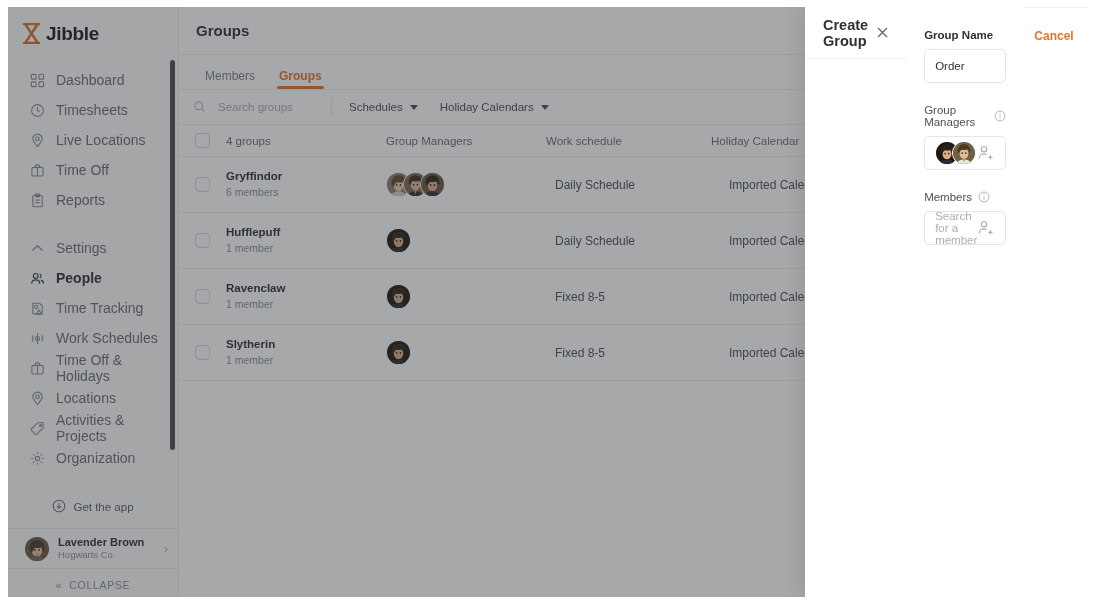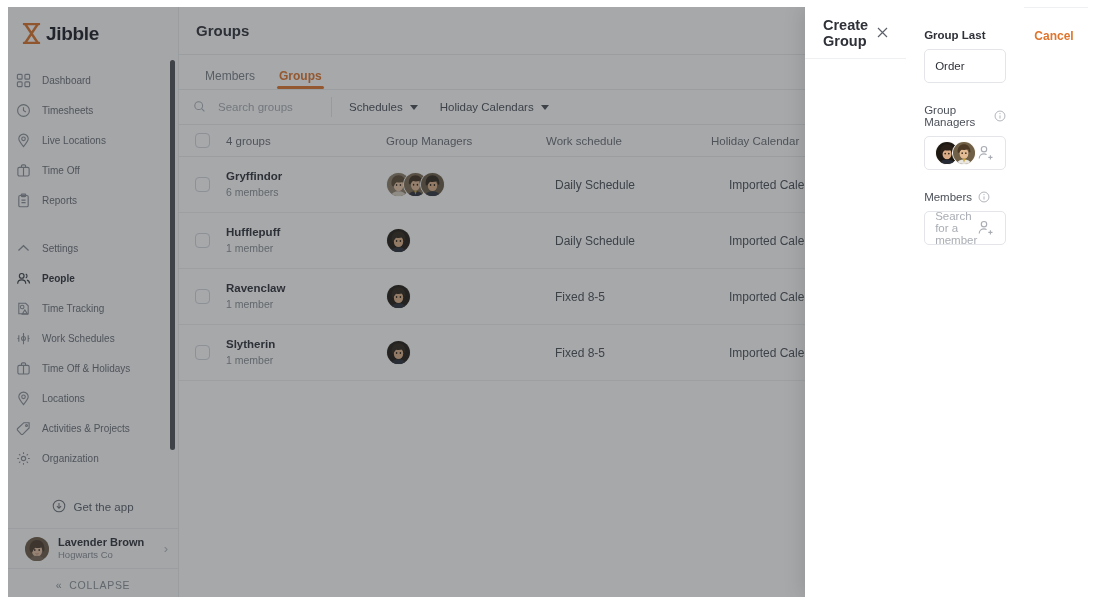--- a/index.html
+++ b/index.html
@@ -22,22 +22,22 @@
     background:#fbfbfc;border-right:1px solid #eceef0;
     box-sizing:border-box;
   }
   .logo-wrap{display:flex;align-items:center;gap:5px;padding:15px 0 0 14px;height:38px;box-sizing:border-box;}
   .logo-mark{width:19px;height:21px;flex:none;}
   .logo-text{font-size:19px;font-weight:bold;color:#1c1d26;letter-spacing:-0.3px;}
 
   .nav{margin-top:20px;}
   .nav-item{
     display:flex;align-items:center;gap:11px;
-    height:30px;padding-left:7px;box-sizing:border-box;
-    color:#6b6f76;font-size:10px;position:relative;cursor:pointer;
+    height:30px;padding-left:21px;box-sizing:border-box;
+    color:#6b6f76;font-size:14px;position:relative;cursor:pointer;
   }
   .nav-item .ico{width:16px;height:16px;flex:none;display:flex;align-items:center;justify-content:center;}
   .nav-item.active{color:#2f3138;font-weight:bold;}
   .nav-item.active:before{
     content:"";position:absolute;left:-8px;top:2px;width:5px;height:26px;
     background:#2f3138;border-radius:0 3px 3px 0;
   }
   .nav-sep{height:18px;}
 
   .getapp{
@@ -500,21 +500,21 @@
         <span class="panel-title">Create Group</span>
         <span class="close">
           <svg viewBox="0 0 16 16" width="15" height="15" fill="none" stroke="#5b606a" stroke-width="1.25">
             <path d="M3.2 3.2 12.8 12.8M12.8 3.2 3.2 12.8"></path>
           </svg>
         </span>
       </div>
 
       <div class="panel-body">
         <div class="flabel">
-          <span>Group Last</span>
+          <span>Group Name</span>
         </div>
         <div class="field">
           <span>Order</span>
         </div>
 
         <div class="flabel reg">
           <span>Group Managers</span>
           <span class="info">
             <svg viewBox="0 0 16 16" width="12" height="12" fill="none" stroke="#a9adb3" stroke-width="1.2">
               <circle cx="8" cy="8" r="6.6"></circle>

